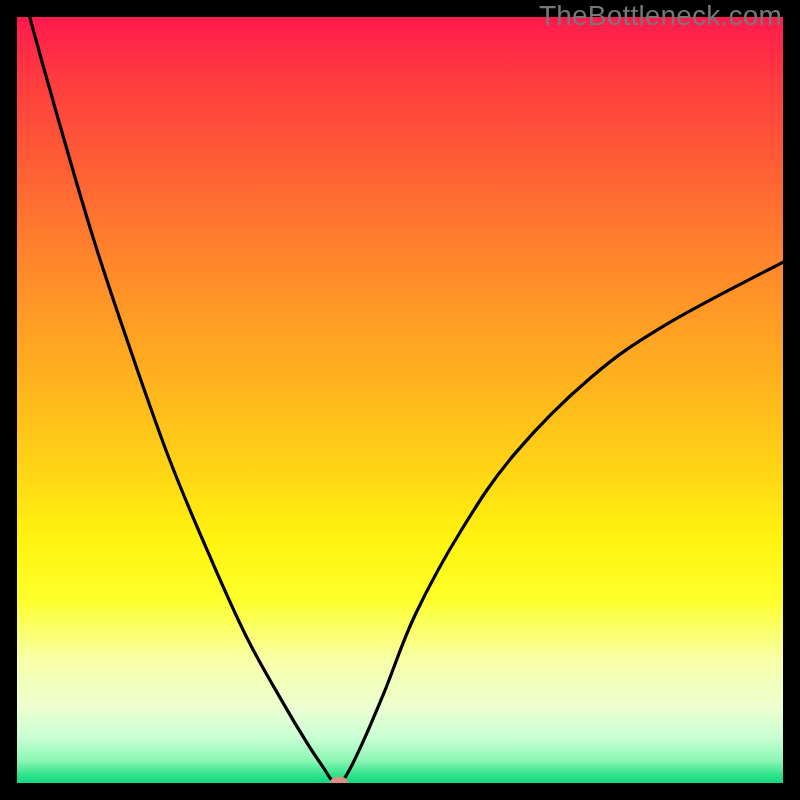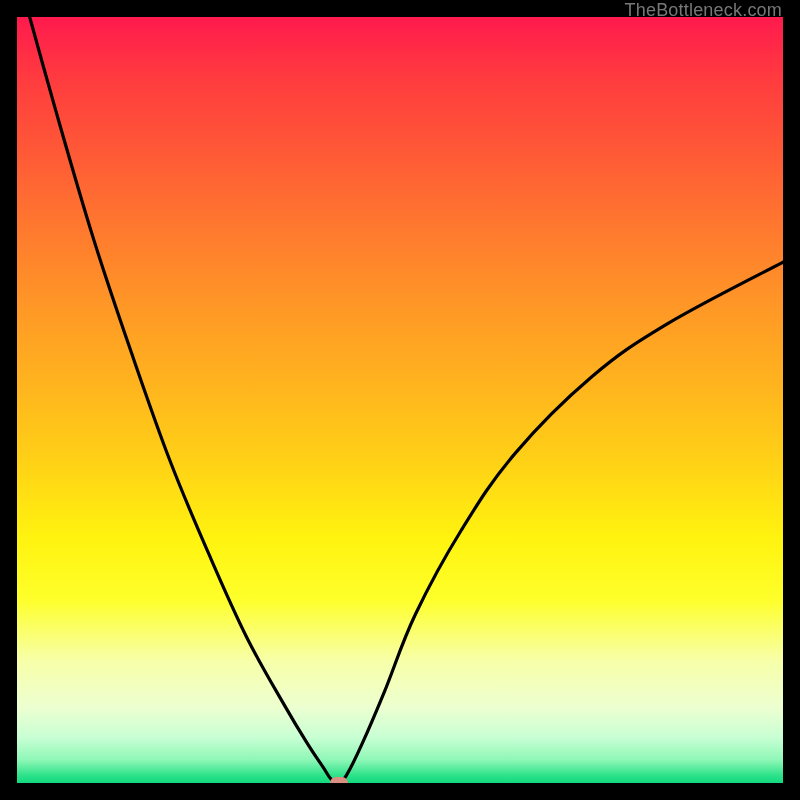--- a/index.html
+++ b/index.html
@@ -65,21 +65,21 @@
     border-radius: 6px / 6px;
     background: #d98f82;
     transform: translate(-50%, -50%);
   }
   .watermark {
     position: absolute;
     top: 0px;
     right: 18px;
     color: #777777;
     font-family: Arial, Helvetica, sans-serif;
-    font-size: 18px;
+    font-size: 28px;
     letter-spacing: 0.2px;
     user-select: none;
   }
 </style>
 </head>
 <body>
 
 <div class="frame">
   <div class="plot-area">
     <div class="gradient"></div>

